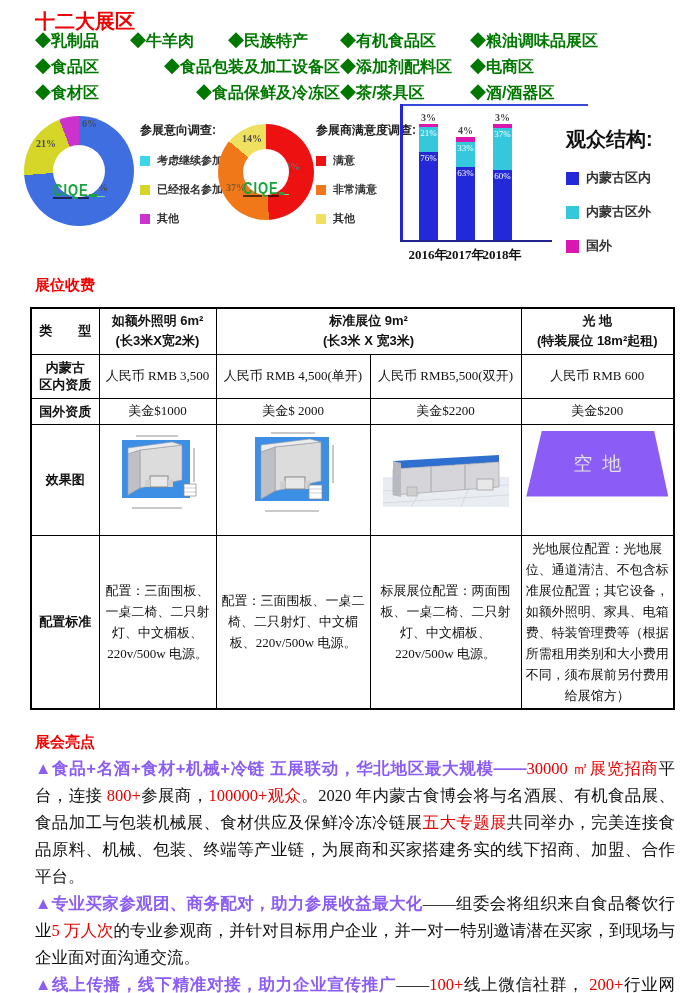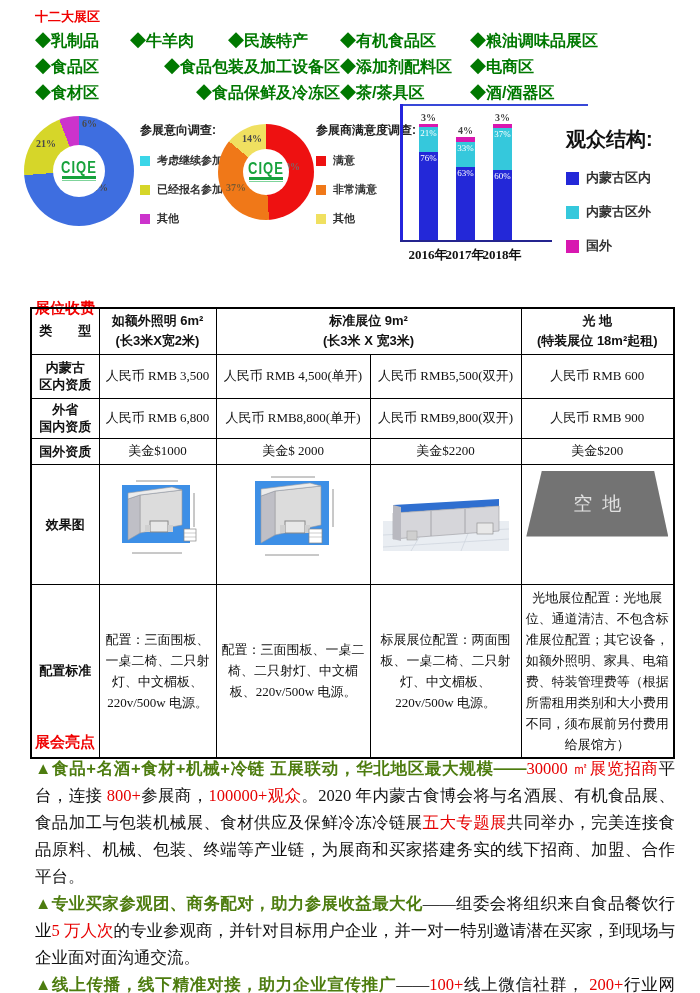--- a/index.html
+++ b/index.html
@@ -1,33 +1,33 @@
 <!DOCTYPE html>
 <html><head>
 <meta charset="utf-8">
 <style>
   html,body{margin:0;padding:0;background:#fff;}
   .page{position:relative;width:700px;height:993px;background:#fff;overflow:hidden;
         font-family:"Liberation Serif","DejaVu Serif",serif;}
 
   
   .zones-title{position:absolute;left:35px;top:8px;font-family:"Liberation Sans",sans-serif;
-    font-weight:bold;font-size:13px;color:#f00000;}
+    font-weight:bold;font-size:20px;color:#f00000;}
   .zgrid{position:absolute;left:35px;top:31px;width:640px;display:grid;
     grid-template-columns:95px 98px 112px 130px 1fr;grid-auto-rows:26px;
     font-family:"Liberation Sans",sans-serif;font-weight:bold;font-size:16px;color:#007800;}
   .zi{white-space:nowrap;}
   .zi.span2{grid-column:span 2;text-align:right;}
 
   
   .donut{position:absolute;border-radius:50%;}
   #donut1{left:24px;top:116px;width:110px;height:110px;}
   #donut2{left:218px;top:124px;width:96px;height:96px;}
-  .hole{position:absolute;background:#fff;border-radius:50%;display:flex;flex-direction:column;
-    align-items:center;justify-content:center;}
+  .hole{position:absolute;background:#fff;border-radius:50%;display:flex;flex-direction:row;
+    align-items:flex-end;justify-content:center;text-decoration:underline;}
   #donut1 .hole{inset:29px;}
   #donut2 .hole{inset:25px;}
   .logo-text{font-family:"Liberation Sans",sans-serif;font-weight:bold;font-size:13px;
     letter-spacing:1px;color:#17a23c;line-height:13px;transform:scaleY(1.25);}
   .logo-bar{width:34px;height:3px;background:#17a23c;margin-top:2px;}
   .logo-bar2{width:34px;height:1px;background:#7fd49b;margin-top:1px;}
   .dl{position:absolute;font-size:10px;color:#4a4a4a;font-weight:bold;
       font-family:"Liberation Serif",serif;}
   .d1-0{left:64px;top:66px;} .d1-1{left:12px;top:22px;} .d1-2{left:58px;top:2px;}
   .d2-0{left:62px;top:37px;color:#7a6a6a;} .d2-1{left:8px;top:58px;color:#7a5a30;} .d2-2{left:24px;top:9px;}
@@ -53,45 +53,45 @@
      color:#fff;font-family:"Liberation Serif",serif;}
   .xlab{position:absolute;top:142px;width:60px;text-align:center;font-weight:bold;font-size:13px;color:#111;}
   .xlab0{left:-2px;} .xlab1{left:35px;} .xlab2{left:72px;}
   #blegend{left:566px;top:126px;position:absolute;font-family:"Liberation Sans",sans-serif;}
   #blegend .lt{font-size:20px;font-weight:bold;color:#111;}
   #blegend .litem{margin-top:16px;}
   #blegend .sw{width:13px;height:13px;}
   #blegend .ll{font-size:13px;}
 
   
-  .fee-title{position:absolute;left:35px;top:299px;font-family:"Liberation Sans",sans-serif;
+  .fee-title{position:absolute;left:35px;top:276px;font-family:"Liberation Sans",sans-serif;
     font-weight:bold;font-size:15px;color:#f00000;}
   table.fee{position:absolute;left:30px;top:307px;border-collapse:collapse;table-layout:fixed;
     width:643px;border:2px solid #000;}
   table.fee td{border:1px solid #000;padding:2px 4px;text-align:center;vertical-align:middle;
     font-size:13px;color:#111;overflow:hidden;}
   .hcell{font-family:"Liberation Sans",sans-serif;font-weight:bold;line-height:20px;}
   .rowlab{font-family:"Liberation Sans",sans-serif;font-weight:bold;line-height:17px;}
   .price{font-family:"Liberation Serif",serif;}
   .cfg{font-size:12.5px;text-align:justify;line-height:21px;padding:4px 7px;}
   .cfg-top{vertical-align:top;}
   .redlab{color:#f00000;}
   .desig{text-align:left;padding-left:8px;font-size:13.5px;}
   .imgcell{padding:3px;}
-  .kongdi{width:142px;height:66px;background:#737373;margin:4px auto 45px auto;
+  .kongdi{width:142px;height:66px;background:#8b5cf6;margin:4px auto 36px auto;
     clip-path:polygon(11% 0,90% 0,100% 100%,0 100%);display:flex;align-items:center;justify-content:center;}
   .kongdi span{color:#e0e0e0;font-size:19px;letter-spacing:10px;padding-left:10px;
     font-family:"Liberation Serif",serif;}
 
   
   .hl{position:absolute;left:35px;top:733px;width:640px;}
   .hl-title{font-family:"Liberation Sans",sans-serif;font-weight:bold;font-size:15px;
     color:#f00000;margin-bottom:3px;}
   .hl p{margin:0;font-size:16.5px;line-height:27px;text-align:justify;}
-  .run-g{font-family:"Liberation Sans",sans-serif;font-weight:bold;color:#4d7c0f;}
+  .run-g{font-family:"Liberation Sans",sans-serif;font-weight:bold;color:#8b5cf6;}
   .run-r{color:#e60000;}
   .run-k{color:#111;}
 </style>
 </head>
 <body>
 
 <div class="page">
 
   <div class="zones-title">十二大展区</div>
   <div class="zgrid">
@@ -247,30 +247,20 @@
     </tr>
     <tr style="height:44px">
       <td class="rowlab">
         <div>内蒙古</div>
         <div>区内资质</div>
       </td>
       <td class="price">人民币 RMB 3,500</td>
       <td class="price">人民币 RMB 4,500(单开)</td>
       <td class="price">人民币 RMB5,500(双开)</td>
       <td class="price">人民币 RMB 600</td>
-    </tr>
-    <tr style="height:40px">
-      <td class="rowlab">
-        <div>外省</div>
-        <div>国内资质</div>
-      </td>
-      <td class="price">人民币 RMB 6,800</td>
-      <td class="price">人民币 RMB8,800(单开)</td>
-      <td class="price">人民币 RMB9,800(双开)</td>
-      <td class="price">人民币 RMB 900</td>
     </tr>
     <tr style="height:26px">
       <td class="rowlab">国外资质</td>
       <td class="price">美金$1000</td>
       <td class="price">美金$ 2000</td>
       <td class="price">美金$2200</td>
       <td class="price">美金$200</td>
     </tr>
     <tr style="height:103px">
       <td class="rowlab">效果图</td>

